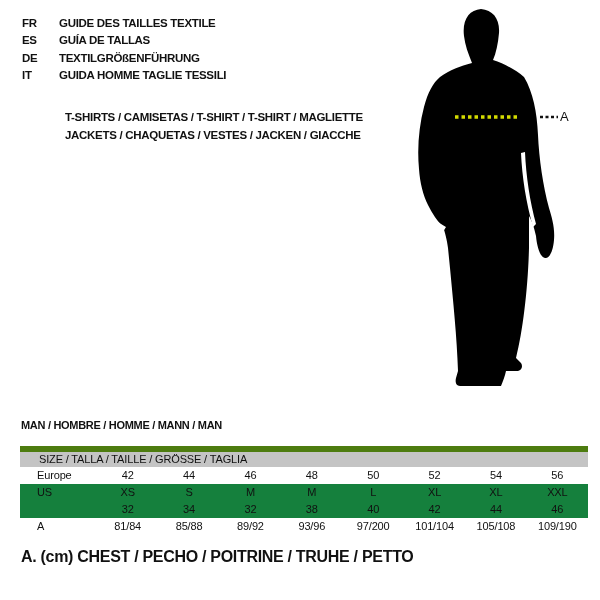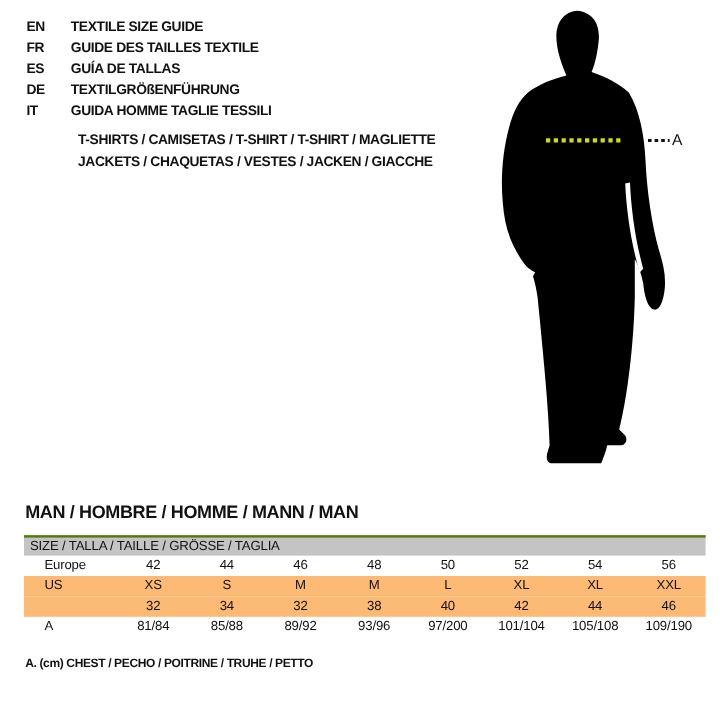--- a/index.html
+++ b/index.html
@@ -11,39 +11,35 @@
   .langs{position:absolute;left:22px;top:15px;}
   .lang-row{display:flex;line-height:17.4px;font-size:11.5px;font-weight:bold;letter-spacing:-0.3px;}
   .lang-code{width:37px;flex:0 0 37px;}
   
   .cats{position:absolute;left:21px;top:109px;}
   .cat-line{font-size:11.5px;font-weight:bold;line-height:17.8px;letter-spacing:-0.3px;margin-left:44px;}
   
   .figure-svg{position:absolute;left:0;top:0;width:600px;height:600px;}
   .measure-label{position:absolute;left:560px;top:109px;font-size:13px;font-weight:normal;letter-spacing:-0.2px;}
   
-  .section-title{position:absolute;left:21px;top:419px;font-size:15px;font-weight:bold;letter-spacing:-0.3px;}
+  .section-title{position:absolute;left:21px;top:419px;font-size:11px;font-weight:bold;letter-spacing:-0.3px;}
   
   .size-table{position:absolute;left:20px;top:446px;width:568px;font-size:11px;letter-spacing:-0.15px;}
-  .thead{height:15px;line-height:15px;background:#c4c4c4;border-top:2px solid #4d7c0f;padding-left:5px;}
+  .thead{height:15px;line-height:15px;background:#c4c4c4;border-top:6px solid #4d7c0f;padding-left:19px;}
   .trow{display:flex;height:17px;line-height:17px;}
-  .trow.shaded{background:#fdba74;}
+  .trow.shaded{background:#15803d;}
   .tlabel{flex:0 0 65px;padding-left:5px;box-sizing:border-box;text-align:left;margin-left:12px;}
   .tcell{flex:1 1 0;text-align:center;}
   
-  .footnote{position:absolute;left:21px;top:548px;font-size:10px;font-weight:bold;letter-spacing:-0.3px;}
+  .footnote{position:absolute;left:21px;top:548px;font-size:16px;font-weight:bold;letter-spacing:-0.3px;}
 </style>
 </head>
 <body>
 
 <div class="langs">
-  <div class="lang-row">
-    <span class="lang-code">EN</span>
-    <span class="lang-text">TEXTILE SIZE GUIDE</span>
-  </div>
   <div class="lang-row">
     <span class="lang-code">FR</span>
     <span class="lang-text">GUIDE DES TAILLES TEXTILE</span>
   </div>
   <div class="lang-row">
     <span class="lang-code">ES</span>
     <span class="lang-text">GUÍA DE TALLAS</span>
   </div>
   <div class="lang-row">
     <span class="lang-code">DE</span>

